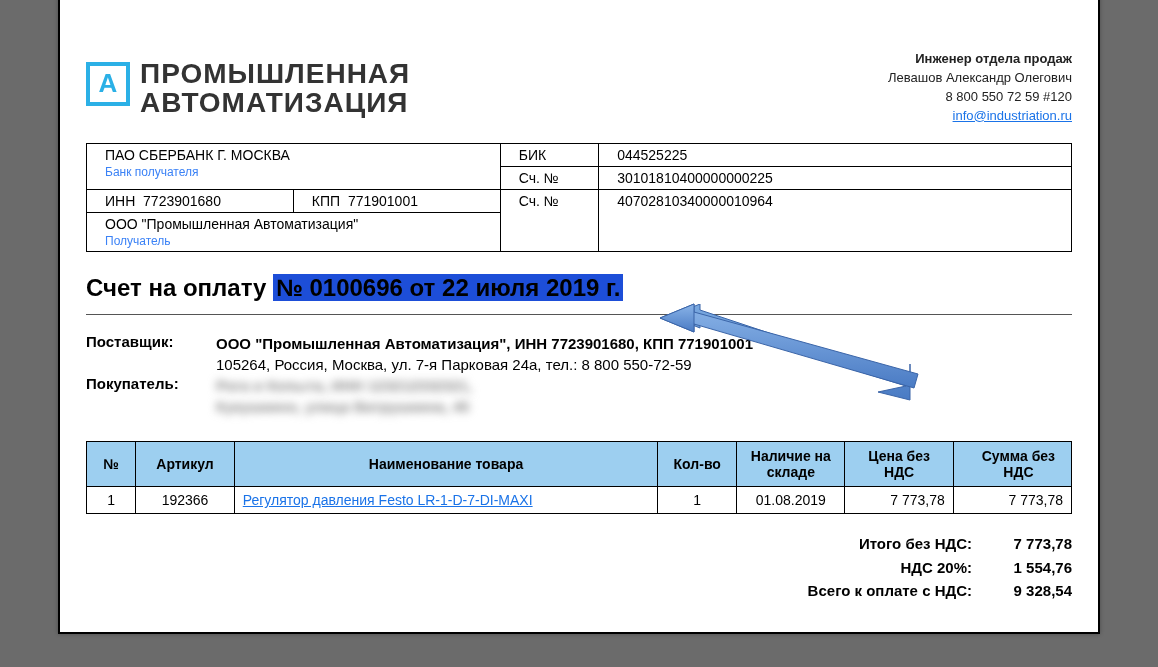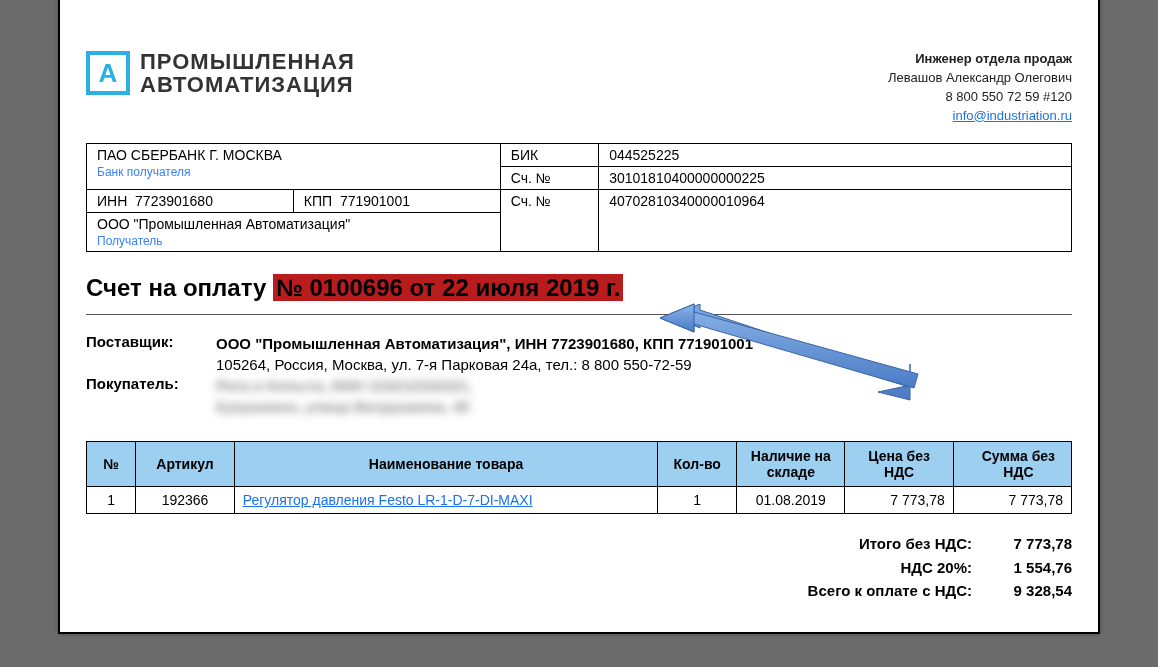--- a/index.html
+++ b/index.html
@@ -1,31 +1,31 @@
 <!DOCTYPE html>
 <html><head>
 <meta charset="utf-8">
 <style>
   html,body{margin:0;padding:0;background:#6b6b6b;font-family:Arial,Helvetica,sans-serif;}
   .viewport{width:1158px;height:667px;background:#6b6b6b;position:relative;overflow:hidden;}
   .sheet{position:absolute;left:58px;top:-10px;width:1042px;background:#fff;box-shadow:0 0 4px rgba(0,0,0,.3);border:2px solid #000;padding:18px 26px 30px 26px;box-sizing:border-box;}
   .header{display:flex;justify-content:space-between;align-items:flex-start;margin-top:40px;}
   .logo-block{display:flex;align-items:center;gap:10px;}
   .logo-icon{width:44px;height:44px;border:4px solid #2bb0e6;box-sizing:border-box;display:flex;align-items:center;justify-content:center;color:#2bb0e6;font-weight:700;font-size:26px;}
-  .logo-text{font-size:22px;font-weight:700;letter-spacing:1px;line-height:1.05;color:#333;}
+  .logo-text{font-size:28px;font-weight:700;letter-spacing:1px;line-height:1.05;color:#333;margin-top:9px;}
   .logo-text div{margin:0;}
   .contact{text-align:right;font-size:13px;line-height:1.45;color:#222;}
   .contact .role{font-weight:700;}
   .contact a{color:#1a73e8;text-decoration:underline;}
   table{border-collapse:collapse;}
   .bank-table{width:100%;margin-top:18px;font-size:14px;}
-  .bank-table td{border:1px solid #000;padding:3px 10px;vertical-align:top;}
+  .bank-table td{border:1px solid #000;padding:3px 18px;vertical-align:top;}
   .sub{font-size:12px;color:#3b82f6;}
   .invoice-title{font-size:24px;font-weight:700;margin:22px 0 4px 0;}
-  .highlight{background:#b91c1c;padding:0 3px;}
+  .highlight{background:#1d4ed8;padding:0 3px;}
   .divider{border:none;border-top:1.5px solid #555;margin:12px 0 18px 0;}
   .party-row{display:flex;margin:0 0;font-size:15px;}
   .party-label{width:130px;font-weight:700;}
   .party-val{flex:1;line-height:1.4;}
   .party-val .main{font-weight:700;}
   .blur{filter:blur(4px);color:#888;font-weight:700;}
   .items-table{width:100%;margin-top:24px;font-size:14px;}
   .items-table th{background:#9dcff0;border:1px solid #000;padding:6px 6px;font-weight:700;text-align:center;}
   .items-table td{border:1px solid #000;padding:5px 8px;text-align:center;}
   .items-table td.name{text-align:left;}

